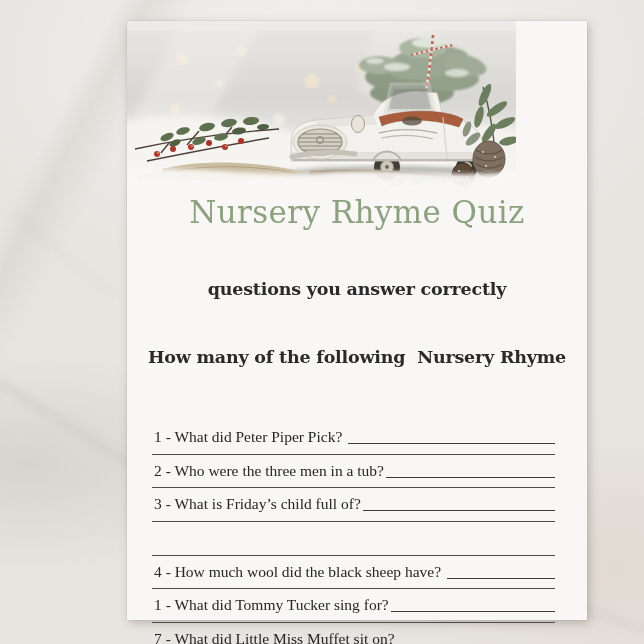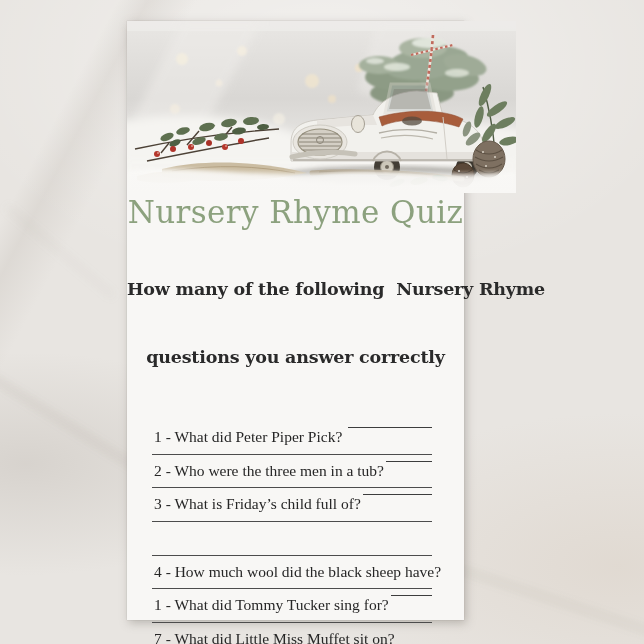--- a/index.html
+++ b/index.html
@@ -17,42 +17,42 @@
       radial-gradient(ellipse 500px 300px at 50% 10%, rgba(255,255,255,.45), transparent 75%),
       #e8e5e1;
   }
   .vein{position:absolute;background:rgba(168,160,152,.28);filter:blur(5px);}
   .vein.v1{left:-30px;top:430px;width:220px;height:5px;transform:rotate(32deg);}
   .vein.v2{left:430px;top:600px;width:260px;height:4px;transform:rotate(18deg);}
   .vein.v3{left:-10px;top:250px;width:140px;height:3px;transform:rotate(40deg);opacity:.6;}
 
   
   .card{
-    position:absolute;left:127px;top:21px;width:337px;height:599px;
+    position:absolute;left:127px;top:21px;width:460px;height:599px;
     background:#f8f7f5;box-sizing:border-box;
     box-shadow:2px 3px 9px rgba(110,104,96,.38), 0 0 1px rgba(120,114,106,.45);
   }
   .photo{display:block;width:389px;height:172px;}
 
   .title{
     margin:2px 0 0 0;text-align:center;font-weight:400;
     font-size:31px;line-height:34px;letter-spacing:.4px;
     font-family:"DejaVu Serif", serif;
   }
   .subtitle{
     margin-top:4px;text-align:center;font-weight:700;
     font-size:17.5px;line-height:22.5px;letter-spacing:-.2px;
     color:#2a2a2a;font-family:"DejaVu Serif", serif;white-space:pre;
   }
   .questions{
     margin:14px 32px 0 27px;
     font-family:"Liberation Serif", serif;font-size:15.5px;color:#262626;
   }
   .q-block{height:33.7px;position:relative;}
-  .q-row{display:flex;align-items:flex-start;height:19px;}
+  .q-row{display:flex;align-items:flex-end;height:19px;}
   .q-text{white-space:pre;line-height:19px;}
   .q-fill{flex:1;border-bottom:1.4px solid #3d3d3d;margin:0 0 2px 2px;}
   .q-sep{position:absolute;left:-2px;right:0;bottom:6px;border-bottom:1px solid #4c4c4c;}
 </style>
 </head>
 <body>
 
 <div class="scene">
   <div class="vein v1"></div>
   <div class="vein v2"></div>
@@ -247,22 +247,22 @@
         <ellipse cx="270" cy="162" rx="8" ry="3" fill="#86947a" transform="rotate(-20 270 162)"></ellipse>
       </g>
 
       <path d="M0,150 C60,142 120,158 200,152 C280,146 340,160 389,150 L389,172 L0,172 Z" fill="#faf9f7" opacity=".9" filter="url(#b2)"></path>
       <rect y="148" width="389" height="24" fill="url(#fade)"></rect>
     </svg>
 
     <h1 class="title" style="color:#8ca17e">Nursery Rhyme Quiz</h1>
 
     <div class="subtitle">
+      <div>questions you answer correctly</div>
       <div>How many of the following  Nursery Rhyme</div>
-      <div>questions you answer correctly</div>
     </div>
 
     <div class="questions">
       <div class="q-block">
         <div class="q-row">
             <span class="q-text">1 - What did Peter Piper Pick? </span>
             <span class="q-fill"></span>
           </div>
         <div class="q-sep"></div>
       </div>

